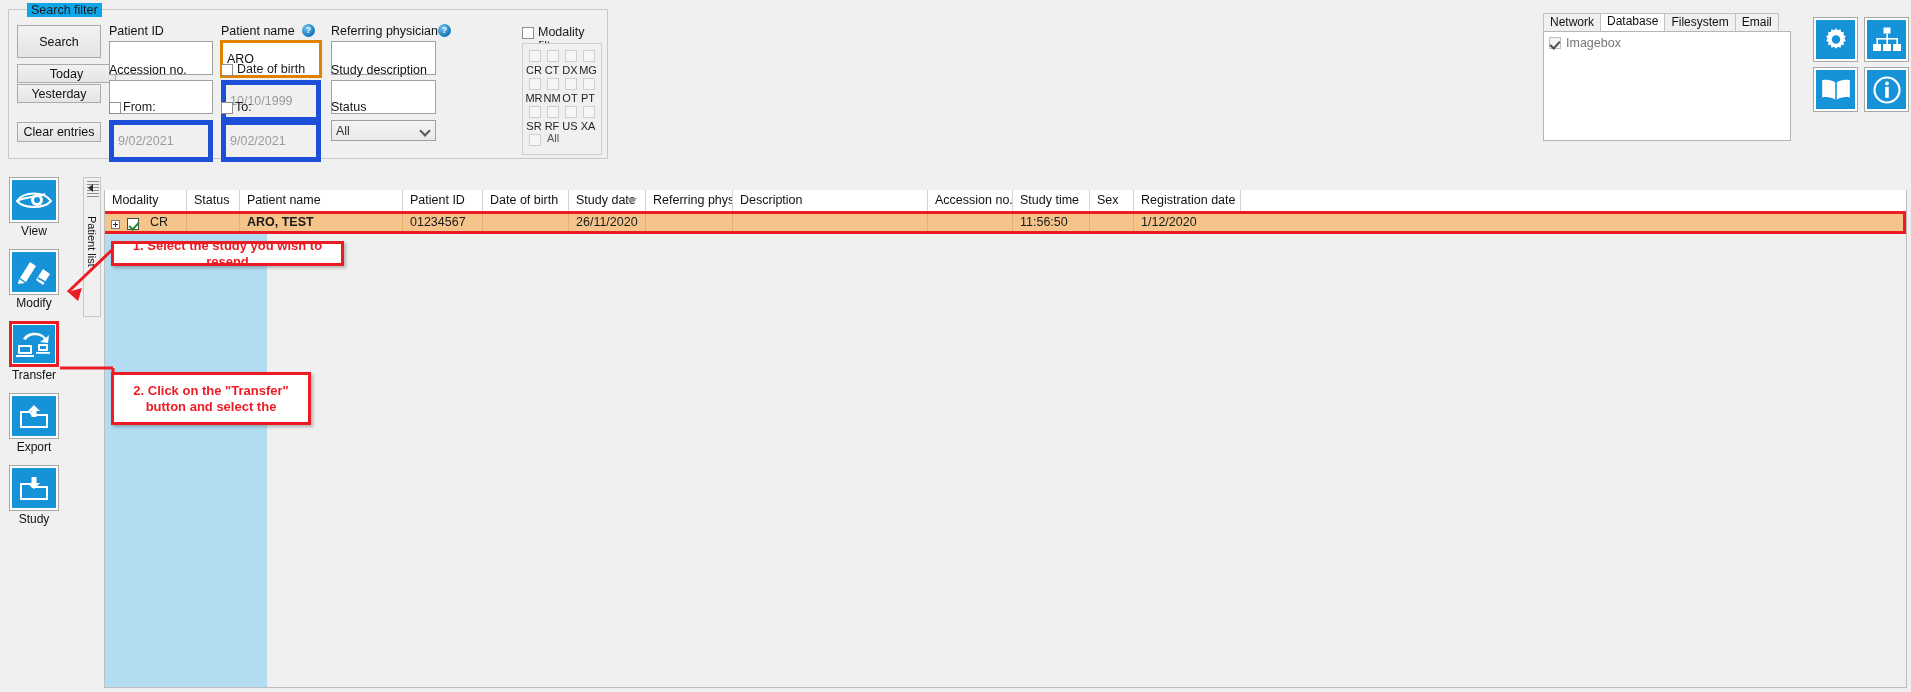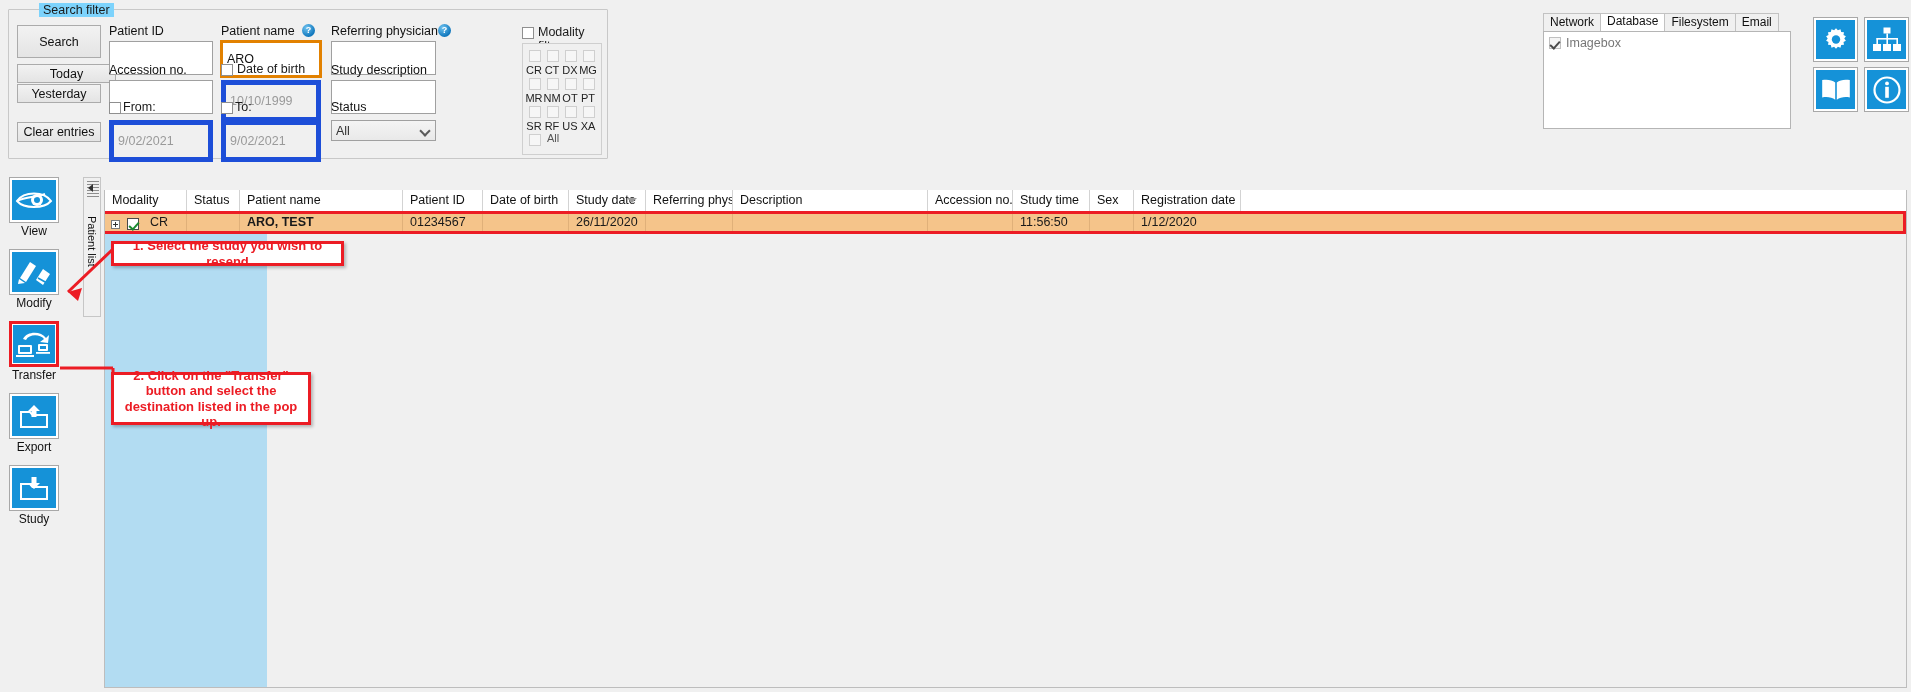--- a/index.html
+++ b/index.html
@@ -15,23 +15,22 @@
   }
 
   
   #search-filter {
     position:absolute; left:8px; top:9px; width:600px; height:150px;
     border:1px solid #c8c8c8; border-radius:1px;
     background:#f0f0f0;
   }
   #search-filter-legend {
     position:absolute; left:18px; top:0px;
-    background:#7dd3fc; padding:0 4px; font-size:12.5px;
+    background:#0ea5e9; padding:0 4px; font-size:12.5px;
     transform:translateY(-50%);
-    margin-left:12px;
   }
   .btn {
     background:linear-gradient(#f2f2f2,#e4e4e4);
     border:1px solid #ababab;
     font-family:"Liberation Sans",sans-serif;
     font-size:12.5px; color:#111;
     text-align:center; cursor:default;
     display:flex; align-items:center; justify-content:center;
   }
   #btn-search   { position:absolute; left:8px;  top:15px; width:84px; height:33px;}
@@ -88,21 +87,21 @@
   
   #dest-panel { position:absolute; left:1543px; top:14px; width:248px; height:143px; }
   .tabstrip { position:absolute; left:0; top:0; height:17px; display:flex; align-items:flex-end; }
   .tab {
     font-size:12px; padding:1px 6px 1px 6px; background:#f0f0f0;
     border:1px solid #c2c2c2; border-bottom:none; margin-right:-1px;
     color:#111; line-height:15px;
   }
   .tab.active { background:#fff; position:relative; z-index:2; padding-top:0; padding-bottom:2px; }
   #dest-listbox {
-    position:absolute; left:0; top:17px; width:248px; height:98px;
+    position:absolute; left:0; top:17px; width:248px; height:110px;
     background:#fff; border:1px solid #b5b5b5;
   }
   #dest-item { position:absolute; left:5px; top:4px; display:flex; align-items:center; gap:5px; font-size:12.5px; color:#777; }
 
   .bigbtn {
     position:absolute; width:45px; height:45px;
     background:#1592d8; border:1px solid #a8a8a8;
     box-shadow: inset 0 0 0 2px #ffffff;
     display:flex; align-items:center; justify-content:center;
   }
@@ -467,14 +466,13 @@
   <line x1="113" y1="368" x2="113" y2="380" stroke="#ec1c24" stroke-width="3"></line>
 </svg>
 
 <div class="callout" id="callout-1">
   <span>1. Select the study you wish to resend</span>
 </div>
 
 <div class="callout" id="callout-2">
   <span>2. Click on the "Transfer"</span>
   <span>button and select the</span>
-  <span>destination listed in the pop up.</span>
 </div>
 
 </body></html>

